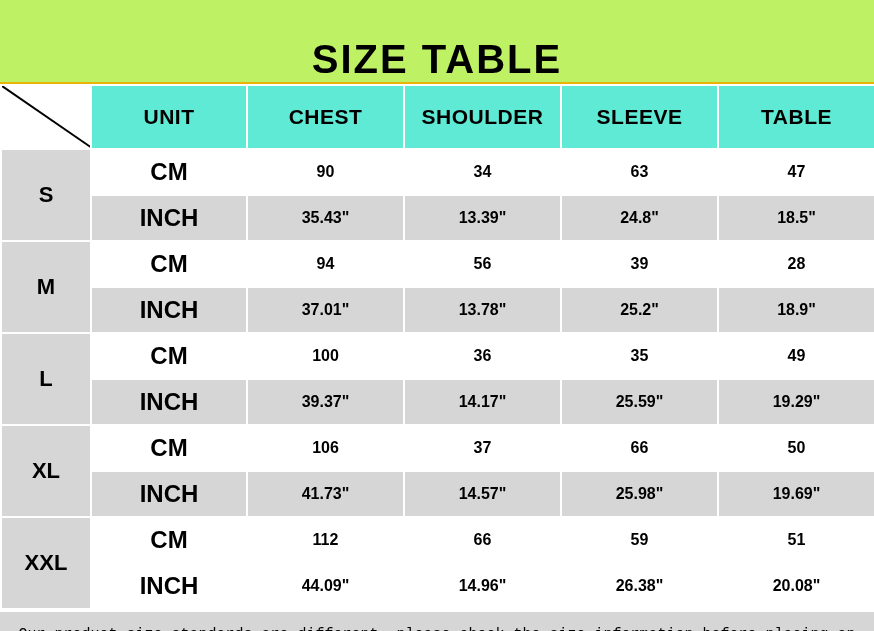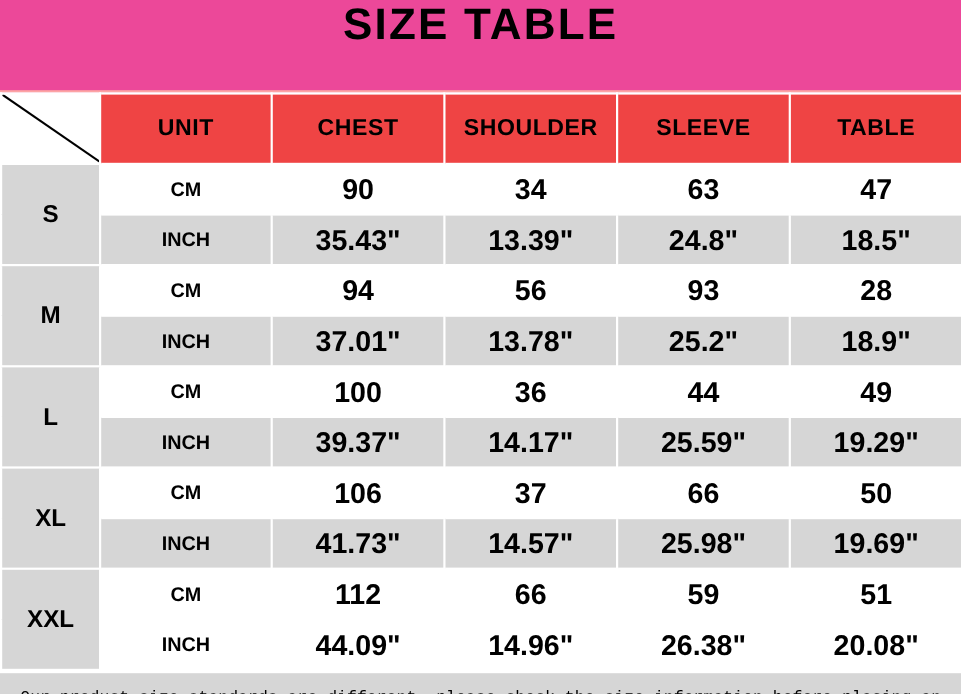--- a/index.html
+++ b/index.html
@@ -15,25 +15,25 @@
   }
   .sheet {
     width: 874px;
     height: 631px;
     position: relative;
     background: #ffffff;
     box-sizing: border-box;
   }
   .title-bar {
     height: 82px;
-    background: #ec4899;
+    background: #bef264;
     display: flex;
-    align-items: flex-start;
+    align-items: flex-end;
     justify-content: center;
-    border-bottom: 2px solid #fca5a5;
+    border-bottom: 2px solid #eab308;
   }
   .title-text {
     font-size: 40px;
     font-weight: bold;
     letter-spacing: 2px;
     color: #000000;
     font-family: "Liberation Sans", sans-serif;
   }
   table.size-table {
     border-collapse: collapse;
@@ -60,37 +60,37 @@
     overflow: hidden;
   }
   .corner-cell svg {
     display: block;
     position: absolute;
     top: 0;
     left: 0;
   }
   .head-cell {
     height: 62px;
-    background: #ef4444;
+    background: #5eead4;
     font-size: 21px;
     font-weight: bold;
     letter-spacing: 0.5px;
   }
   .size-cell {
     background: #d6d6d6;
     font-size: 22px;
     font-weight: bold;
   }
   .unit-cell {
-    font-size: 18px;
+    font-size: 24px;
     font-weight: bold;
     height: 44px;
   }
   .val-cell {
-    font-size: 26px;
+    font-size: 16px;
     font-weight: bold;
     height: 44px;
   }
   .row-light td.unit-cell, .row-light td.val-cell {
     background: #ffffff;
   }
   .row-dark td.unit-cell, .row-dark td.val-cell {
     background: #d6d6d6;
   }
   .footer {
@@ -159,37 +159,37 @@
         <td class="val-cell">13.39"</td>
         <td class="val-cell">24.8"</td>
         <td class="val-cell">18.5"</td>
       </tr>
 
       <tr class="row-light">
         <td class="size-cell" rowspan="2">M</td>
         <td class="unit-cell">CM</td>
         <td class="val-cell">94</td>
         <td class="val-cell">56</td>
-        <td class="val-cell">93</td>
+        <td class="val-cell">39</td>
         <td class="val-cell">28</td>
       </tr>
       <tr class="row-dark">
         <td class="unit-cell">INCH</td>
         <td class="val-cell">37.01"</td>
         <td class="val-cell">13.78"</td>
         <td class="val-cell">25.2"</td>
         <td class="val-cell">18.9"</td>
       </tr>
 
       <tr class="row-light">
         <td class="size-cell" rowspan="2">L</td>
         <td class="unit-cell">CM</td>
         <td class="val-cell">100</td>
         <td class="val-cell">36</td>
-        <td class="val-cell">44</td>
+        <td class="val-cell">35</td>
         <td class="val-cell">49</td>
       </tr>
       <tr class="row-dark">
         <td class="unit-cell">INCH</td>
         <td class="val-cell">39.37"</td>
         <td class="val-cell">14.17"</td>
         <td class="val-cell">25.59"</td>
         <td class="val-cell">19.29"</td>
       </tr>
 

